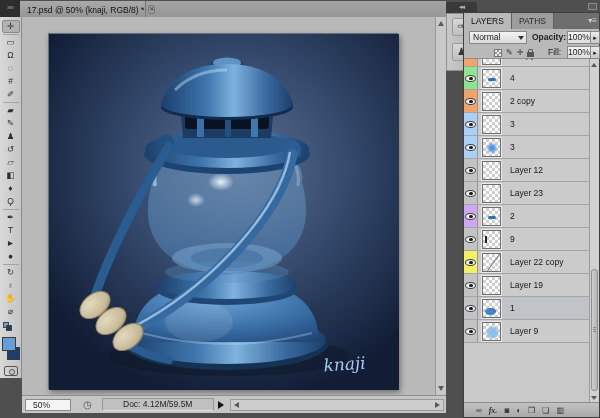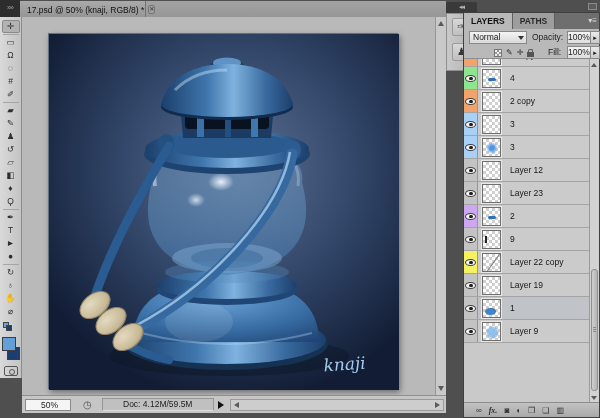--- a/index.html
+++ b/index.html
@@ -42,21 +42,21 @@
   .canvas svg{display:block;}
 
   .v-scroll{position:absolute;left:435px;top:17px;width:11px;height:378px;background:#c9c9c9;border-left:1px solid #979797;}
   .arr{position:absolute;left:2px;width:0;height:0;border-left:3.5px solid transparent;border-right:3.5px solid transparent;}
   .arr.up{top:4px;border-bottom:5px solid #5a5a5a;}
   .arr.down{bottom:4px;border-top:5px solid #5a5a5a;}
 
   .status-bar{position:absolute;left:22px;top:395px;width:424px;height:18px;background:#c6c6c6;border-top:1px solid #8f8f8f;
               display:flex;align-items:center;}
   .zoom-field{width:46px;height:12px;margin-left:3px;background:#f5f5f5;border:1px solid #8a8a8a;
-              padding:1px 15px;font-size:8.5px;line-height:9px;color:#222;}
+              padding:1px 7px;font-size:8.5px;line-height:9px;color:#222;}
   .clock{margin-left:12px;font-size:10px;color:#555;line-height:10px;}
   .doc-field{width:112px;height:13px;margin-left:10px;background:#c0c0c0;border:1px solid #979797;border-bottom-color:#e0e0e0;
              text-align:center;font-size:8.5px;line-height:11px;color:#222;}
   .smenu{margin-left:4px;width:0;height:0;border-top:4px solid transparent;border-bottom:4px solid transparent;border-left:6px solid #111;}
   .h-scroll{position:relative;flex:1;height:12px;margin:0 2px 0 6px;background:#cdcdcd;border:1px solid #9a9a9a;}
   .arrh{position:absolute;top:2px;width:0;height:0;border-top:3.5px solid transparent;border-bottom:3.5px solid transparent;}
   .arrh.left{left:3px;border-right:5px solid #5a5a5a;}
   .arrh.right{right:3px;border-left:5px solid #5a5a5a;}
 
   
@@ -64,21 +64,21 @@
                color:#b5b5b5;font-size:7px;line-height:10px;text-align:center;letter-spacing:-1px;}
   .dock-strip{position:absolute;left:446px;top:13px;width:31px;height:58px;background:linear-gradient(90deg,#c9c9c9,#b2b2b2);
               border:1px solid #8e8e8e;display:flex;flex-direction:column;align-items:center;padding-top:4px;gap:7px;}
   .dock-icon{width:19px;height:18px;border:1px solid #9b9b9b;border-radius:2px;background:linear-gradient(#d8d8d8,#bfbfbf);
              font-size:10px;line-height:16px;text-align:center;color:#333;}
   .mini-box{position:absolute;left:588px;top:3px;width:9px;height:7px;border:1px solid #8a8a8a;background:#5c5c5c;}
 
   
   .panel{position:absolute;left:463px;top:12px;width:137px;height:406px;background:#b9b9b9;border:1px solid #3f3f3f;}
   .ptabbar{position:relative;height:16px;background:#6e6e6e;display:flex;}
-  .ptab{height:16px;padding:0 7px;font-size:8.5px;font-weight:bold;line-height:16px;color:#2a2a2a;
+  .ptab{height:16px;padding:0 7px;font-size:8.5px;font-weight:normal;line-height:16px;color:#2a2a2a;
         background:#9e9e9e;border-right:1px solid #5f5f5f;}
   .ptab.active{background:#b9b9b9;color:#111;}
   .pmenu{position:absolute;right:2px;top:3px;font-size:8px;color:#d5d5d5;letter-spacing:0;}
   .pctrls{position:relative;height:30px;background:#b9b9b9;border-bottom:1px solid #8e8e8e;}
   .prow{position:absolute;left:0;width:100%;height:15px;}
   .blend-select{position:absolute;left:5px;top:1px;width:58px;height:13px;background:linear-gradient(#f4f4f4,#d9d9d9);
                 border:1px solid #888;padding:1px 3px;font-size:8.5px;line-height:9px;color:#222;}
   .blend-select .dd{position:absolute;right:2px;top:4px;width:0;height:0;border-left:3px solid transparent;border-right:3px solid transparent;border-top:4px solid #333;}
   .plabel{position:absolute;top:2px;font-size:8.5px;color:#222;}
   .valbox{position:absolute;top:1px;width:24px;height:13px;background:linear-gradient(#f4f4f4,#dedede);border:1px solid #888;
@@ -351,21 +351,21 @@
       <div class="ptab active">LAYERS</div>
         <div class="ptab">PATHS</div>
         <span class="pmenu">▾≡</span>
     </div>
     <div class="pctrls">
       <div class="prow" style="top:1px;">
         <div class="blend-select">
           <span>Normal</span>
           <span class="dd"></span>
         </div>
-        <span class="plabel" style="left:68px;">Opacity:</span>
+        <span class="plabel" style="left:68px;font-weight:bold;">Opacity:</span>
         <div class="valbox" style="left:103px;">100%</div>
         <div class="spin" style="left:127px;">▸</div>
       </div>
       <div class="prow" style="top:16px;">
         <span class="plabel" style="left:5px;margin-top:31px;">Lock:</span>
         <div class="lockicons" id="lockicons">
             <span class="mini-checker"></span>
             <span class="lkglyph">✎</span>
             <span class="lkglyph">✛</span>
             <span class="mini-lock"></span>

